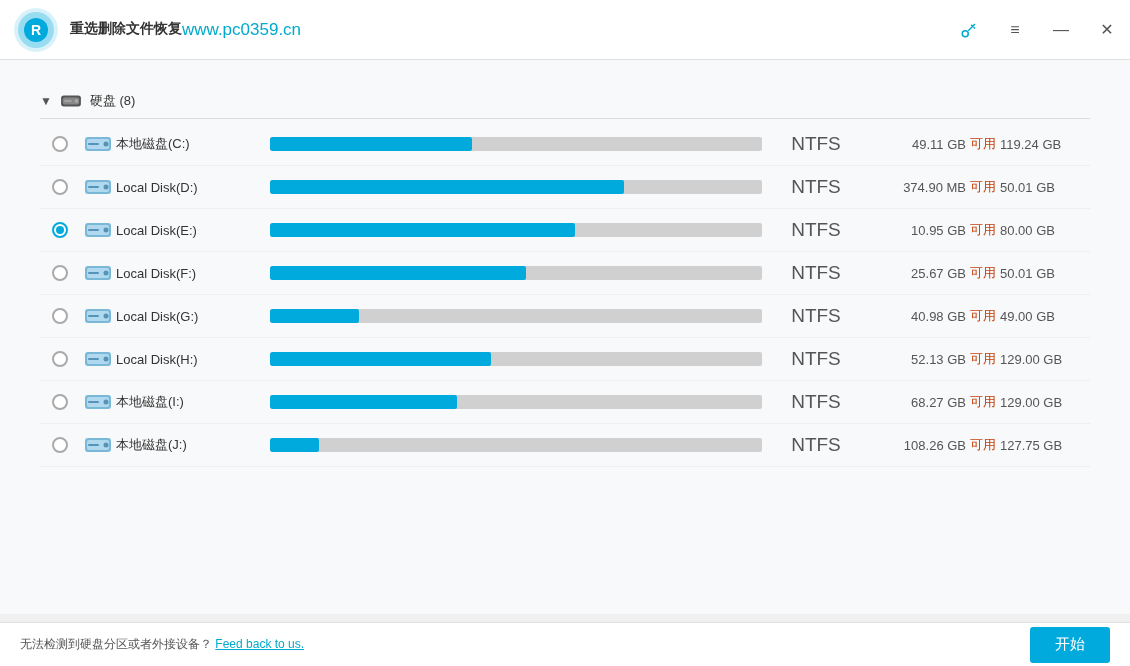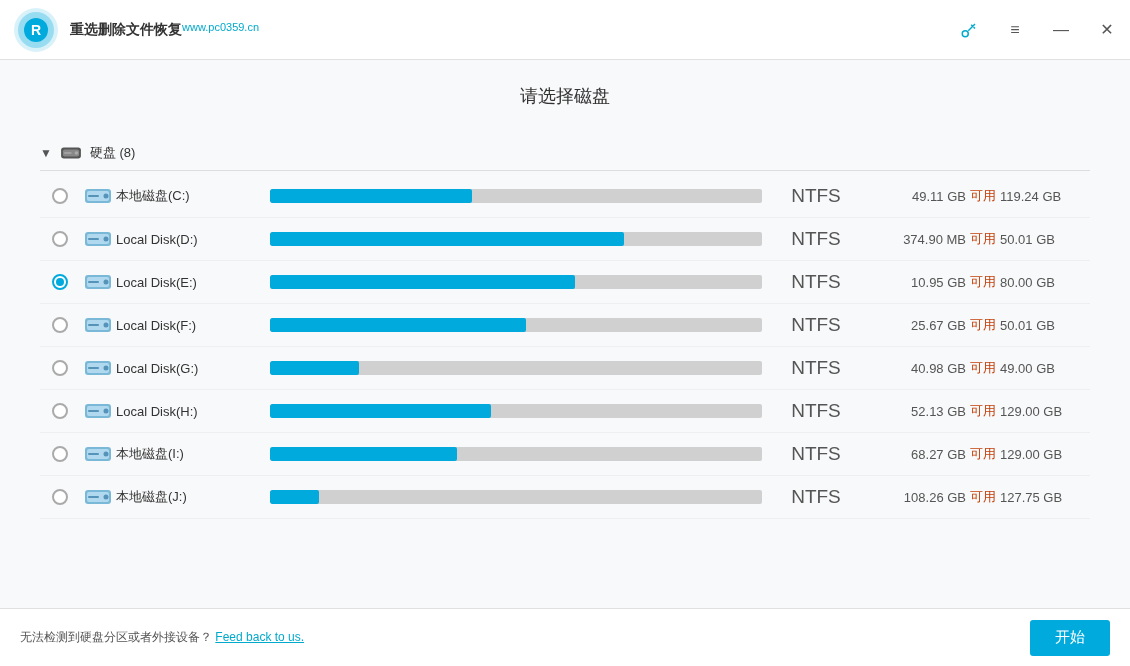--- a/index.html
+++ b/index.html
@@ -31,21 +31,21 @@
     }
     .title-bar-text {
       display: flex;
     }
     .title-bar-main {
       font-size: 14px;
       font-weight: bold;
       color: #333;
     }
     .title-bar-sub {
-      font-size: 11px;
+      font-size: 17px;
       color: #00aacc;
       text-align: right;
     }
     .title-bar-controls {
       position: absolute;
       right: 0;
       top: 0;
       height: 100%;
       display: flex;
       align-items: center;
@@ -200,21 +200,21 @@
       color: #555;
       flex-shrink: 0;
     }
 
     
     .bottom-bar {
       position: absolute;
       bottom: 0;
       left: 0;
       right: 0;
-      height: 58px;
+      height: 44px;
       background: #fff;
       border-top: 1px solid #e0e0e0;
       display: flex;
       align-items: center;
       padding: 0 20px;
     }
     .bottom-notice {
       font-size: 12px;
       color: #555;
       flex: 1;
@@ -264,21 +264,20 @@
         <path d="M15 5l2 2"></path>
       </svg>
     </button>
     <button class="title-btn">≡</button>
     <button class="title-btn">—</button>
     <button class="title-btn close-btn">✕</button>
   </div>
 </div>
 
 <div class="main-content">
-  <h2 class="page-title">请选择磁盘</h2>
 
   <div class="disk-group">
 
     <div class="disk-group-header">
       <span class="chevron-icon">▼</span>
       <span class="hdd-icon">
         <svg class="hdd-svg" viewBox="0 0 24 20" fill="none">
           <rect x="1" y="4" width="22" height="12" rx="3" fill="#555"></rect>
           <rect x="3" y="6" width="18" height="8" rx="2" fill="#888"></rect>
           <circle cx="18" cy="10" r="2" fill="#aaa"></circle>

